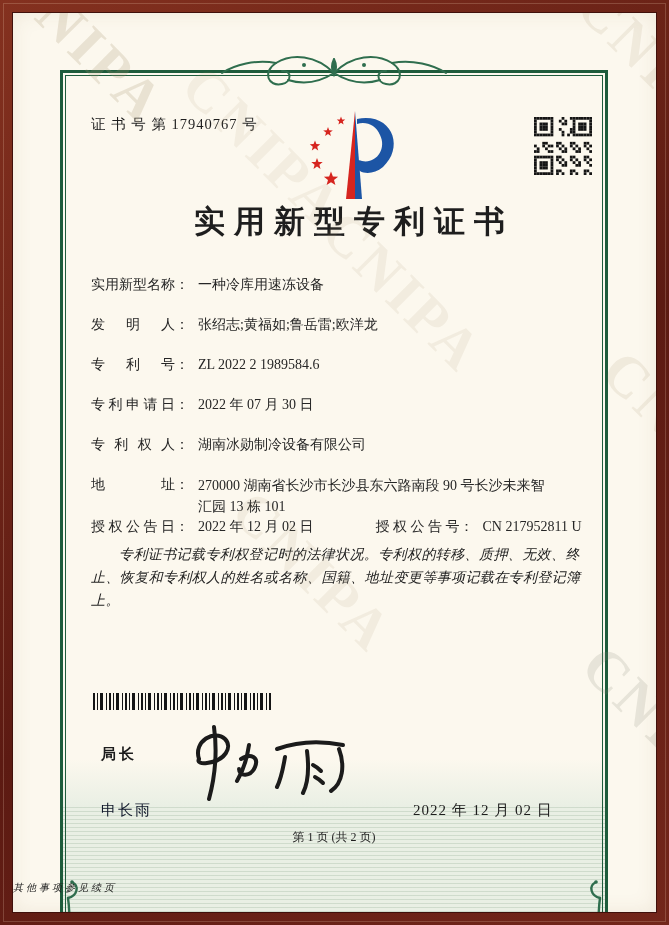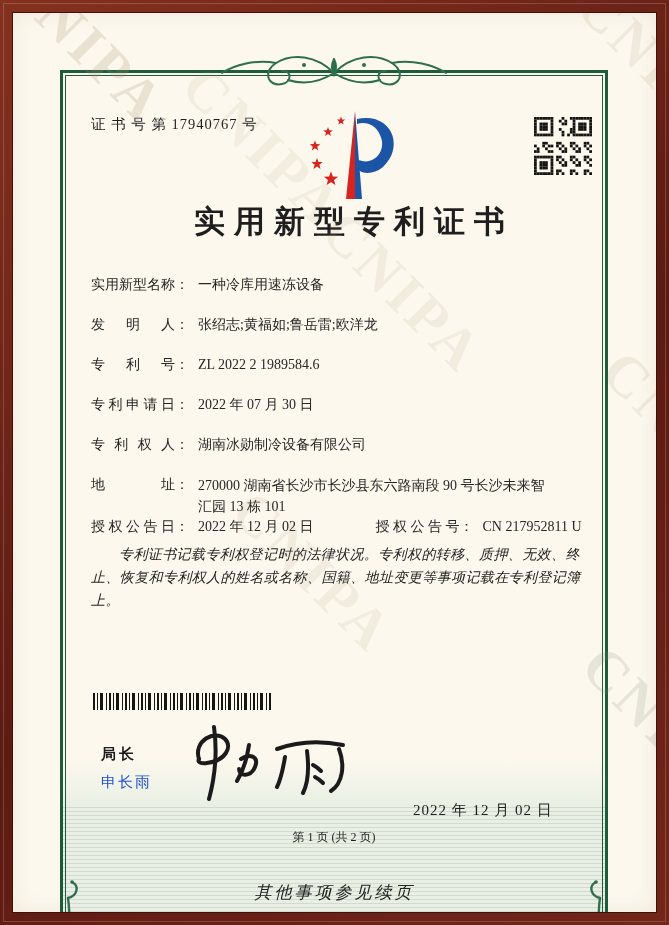--- a/index.html
+++ b/index.html
@@ -73,28 +73,28 @@
   .barcode{
     position:absolute; left:30px; top:620px; width:178px; height:17px; z-index:2;
     background:repeating-linear-gradient(90deg,
       #151515 0 2px, rgba(0,0,0,0) 2px 4px,
       #151515 4px 5px, rgba(0,0,0,0) 5px 7px,
       #151515 7px 10px, rgba(0,0,0,0) 10px 13px,
       #151515 13px 14px, rgba(0,0,0,0) 14px 16px);
   }
   .signer-title{ position:absolute; left:38px; top:672px; font-family:"Liberation Sans",sans-serif;
     font-size:15px; letter-spacing:3px; color:#1c1c1c; z-index:2;font-weight:bold;}
-  .signer-name{ position:absolute; left:38px; top:700px; font-family:"Liberation Sans",sans-serif;
-    font-size:15px; letter-spacing:2px; color:#1d4ed8; z-index:2;}
+  .signer-name{ position:absolute; left:38px; top:728px; font-family:"Liberation Sans",sans-serif;
+    font-size:15px; letter-spacing:2px; color:#0f172a; z-index:2;}
   .signature{ position:absolute; left:118px; top:648px; z-index:2;}
   .issue-date{ position:absolute; left:350px; top:728px; font-size:15px; letter-spacing:1px; z-index:2;}
   .page-info{ position:absolute; left:0; top:756px; width:100%; text-align:center; font-size:12px; z-index:2;}
   .footer-note{
-    position:absolute; left:0; top:868px; width:100%; text-align:center; z-index:2;
-    font-size:17px; font-style:italic; letter-spacing:3px; color:#222;
+    position:absolute; left:0; top:868px; width:100%; text-align:left; z-index:2;
+    font-size:10px; font-style:italic; letter-spacing:3px; color:#222;
   }
 </style>
 </head>
 <body>
 
 <div class="page">
   <div class="paper">
 
     <div class="wm wm1">CNIPA</div>
     <div class="wm wm2">CNIPA</div>

